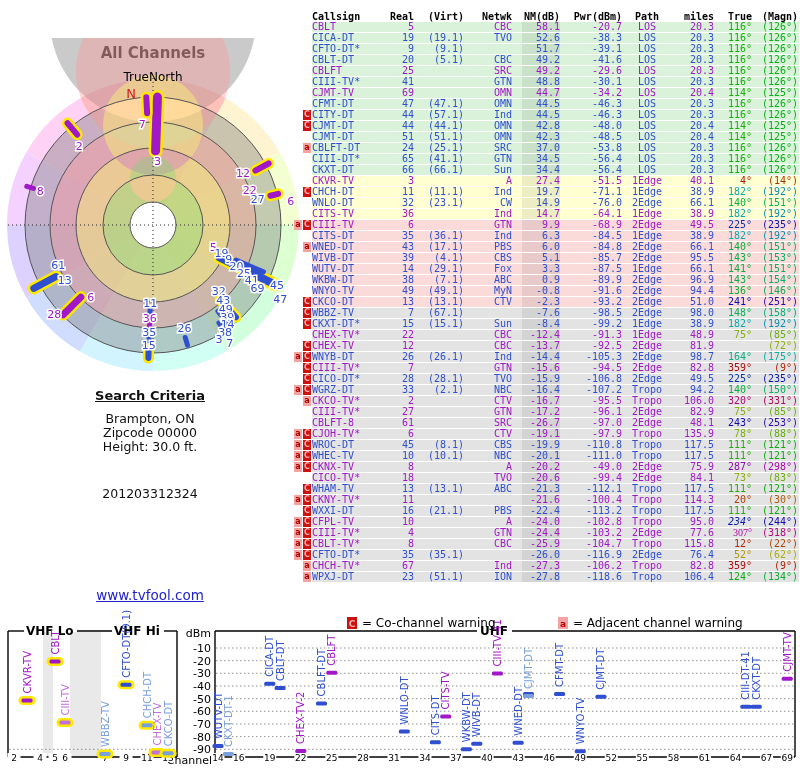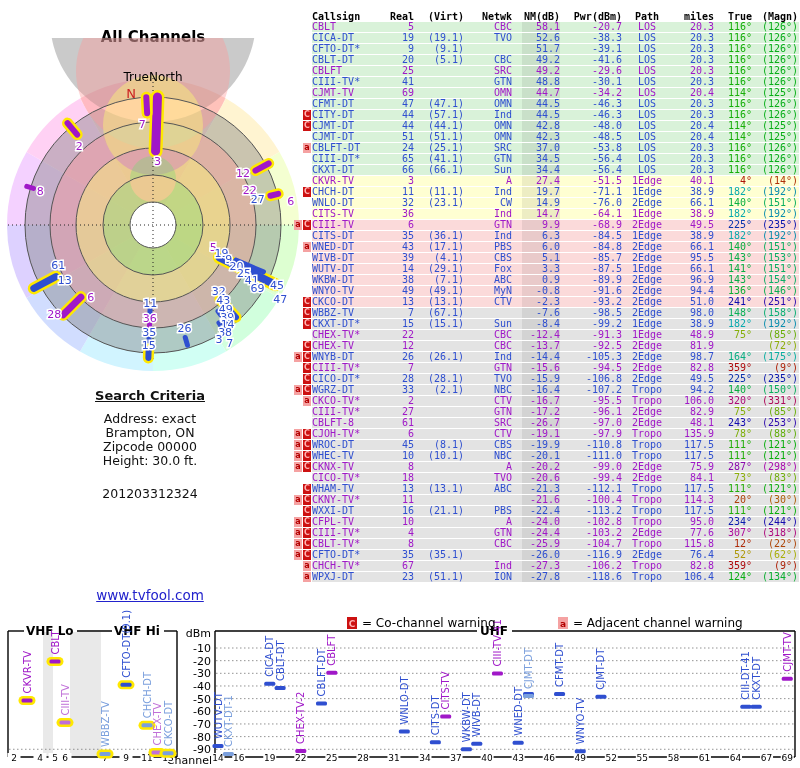--- a/index.html
+++ b/index.html
@@ -1,21 +1,21 @@
 <!DOCTYPE html>
 <html><head>
 <meta charset="utf-8">
 <style>
   html,body{margin:0;padding:0;}
   body{width:800px;height:768px;position:relative;background:#fff;overflow:hidden;
        font-family:"DejaVu Sans",sans-serif;}
   
   #polar-wrap{position:absolute;left:0;top:0;width:310px;height:612px;}
   #polar-svg{position:absolute;left:0;top:38px;}
-  .chart-title{position:absolute;left:0;top:28px;width:306px;text-align:center;
+  .chart-title{position:absolute;left:0;top:44px;width:306px;text-align:center;
       font-size:15px;font-weight:bold;color:#000;}
   
   #criteria{position:absolute;left:0;top:388px;width:300px;text-align:center;font-size:12.5px;color:#111;}
   #criteria .head{font-weight:bold;text-decoration:underline;font-size:13px;margin-bottom:9px;}
   #criteria .line{line-height:14px;}
   #datecode{position:absolute;left:0;top:487px;width:300px;text-align:center;font-size:12.5px;line-height:14px;color:#111;}
   #site-link{position:absolute;left:0;top:587px;width:300px;text-align:center;font-size:13.5px;}
   #site-link a{color:#2222cc;text-decoration:underline;margin-top:32px;}
   
   #tbl{position:absolute;left:312px;top:12px;width:487px;
@@ -134,21 +134,20 @@
       <text x="58.188000094398646" y="231.2453062343952" text-anchor="middle" font-size="11" font-family="&quot;DejaVu Sans&quot;,sans-serif" fill="#2f4fd0" stroke="#ffffff" stroke-width="3" paint-order="stroke">61</text>
       <text x="64.8029979997317" y="246.11160348025334" text-anchor="middle" font-size="11" font-family="&quot;DejaVu Sans&quot;,sans-serif" fill="#2f4fd0" stroke="#ffffff" stroke-width="3" paint-order="stroke">13</text>
       <text x="40.15603879636181" y="156.50013884271706" text-anchor="middle" font-size="11" font-family="&quot;DejaVu Sans&quot;,sans-serif" fill="#a018c8" stroke="#ffffff" stroke-width="3" paint-order="stroke">8</text>
       <text x="153" y="43" text-anchor="middle" font-size="12" fill="#000" font-family="&quot;DejaVu Sans&quot;,sans-serif">TrueNorth</text>
       <text x="131" y="60" text-anchor="middle" font-size="13" fill="#cc2222" font-family="&quot;DejaVu Sans&quot;,sans-serif">N</text>
     </svg>
 </div>
 
 <div id="criteria">
   <div class="head">Search Criteria</div>
-  <div class="line">Address: exact</div>
   <div class="line">Brampton, ON</div>
   <div class="line">Zipcode 00000</div>
   <div class="line">Height: 30.0 ft.</div>
 </div>
 <div id="datecode">
   <div>201203312324</div>
 </div>
 <div id="site-link">
   <a href="#">www.tvfool.com</a>
 </div>
@@ -710,21 +709,21 @@
       <div class="trow t-gray" style="color: rgb(160, 24, 200);">
         <span class="warnbox">
           <span class="wb a">a</span>
           <span class="wb c">C</span>
         </span>
         <span class="">CKNX-TV</span>
         <span class="c-r">8</span>
         <span class="c-r"></span>
         <span class="c-r">A</span>
         <span class="c-r nmcell">-20.2</span>
-        <span class="c-r">-99.0</span>
+        <span class="c-r">-49.0</span>
         <span class="c-c">2Edge</span>
         <span class="c-r">75.9</span>
         <span class="c-r" style="color: rgb(139, 9, 174);">287°</span>
         <span class="c-r" style="color: rgb(169, 9, 174);">(298°)</span>
       </div>
       <div class="trow t-gray" style="color: rgb(160, 24, 200);">
         <span class="">CICO-TV*</span>
         <span class="c-r">18</span>
         <span class="c-r"></span>
         <span class="c-r">TVO</span>
@@ -787,37 +786,37 @@
           <span class="wb c">C</span>
         </span>
         <span class="">CFPL-TV</span>
         <span class="c-r">10</span>
         <span class="c-r"></span>
         <span class="c-r">A</span>
         <span class="c-r nmcell">-24.0</span>
         <span class="c-r">-102.8</span>
         <span class="c-c">Tropo</span>
         <span class="c-r">95.0</span>
-        <span class="c-r" style="color: rgb(9, 26, 174);">234°</span>
+        <span class="c-r" style="color: rgb(9, 26, 174); font-style: italic;">234°</span>
         <span class="c-r" style="color: rgb(20, 9, 174);">(244°)</span>
       </div>
       <div class="trow t-gray" style="color: rgb(160, 24, 200);">
         <span class="warnbox">
           <span class="wb a">a</span>
           <span class="wb c">C</span>
         </span>
         <span class="">CIII-TV*</span>
         <span class="c-r">4</span>
         <span class="c-r"></span>
         <span class="c-r">GTN</span>
         <span class="c-r nmcell">-24.4</span>
         <span class="c-r">-103.2</span>
         <span class="c-c">2Edge</span>
         <span class="c-r">77.6</span>
-        <span class="c-r" style="color: rgb(174, 9, 155);">307°</span>
+        <span class="c-r" style="color: rgb(174, 9, 155); font-family: Liberation Serif, serif;">307°</span>
         <span class="c-r" style="color: rgb(174, 9, 125);">(318°)</span>
       </div>
       <div class="trow t-gray" style="color: rgb(160, 24, 200);">
         <span class="warnbox">
           <span class="wb a">a</span>
           <span class="wb c">C</span>
         </span>
         <span class="">CBLT-TV*</span>
         <span class="c-r">8</span>
         <span class="c-r"></span>

